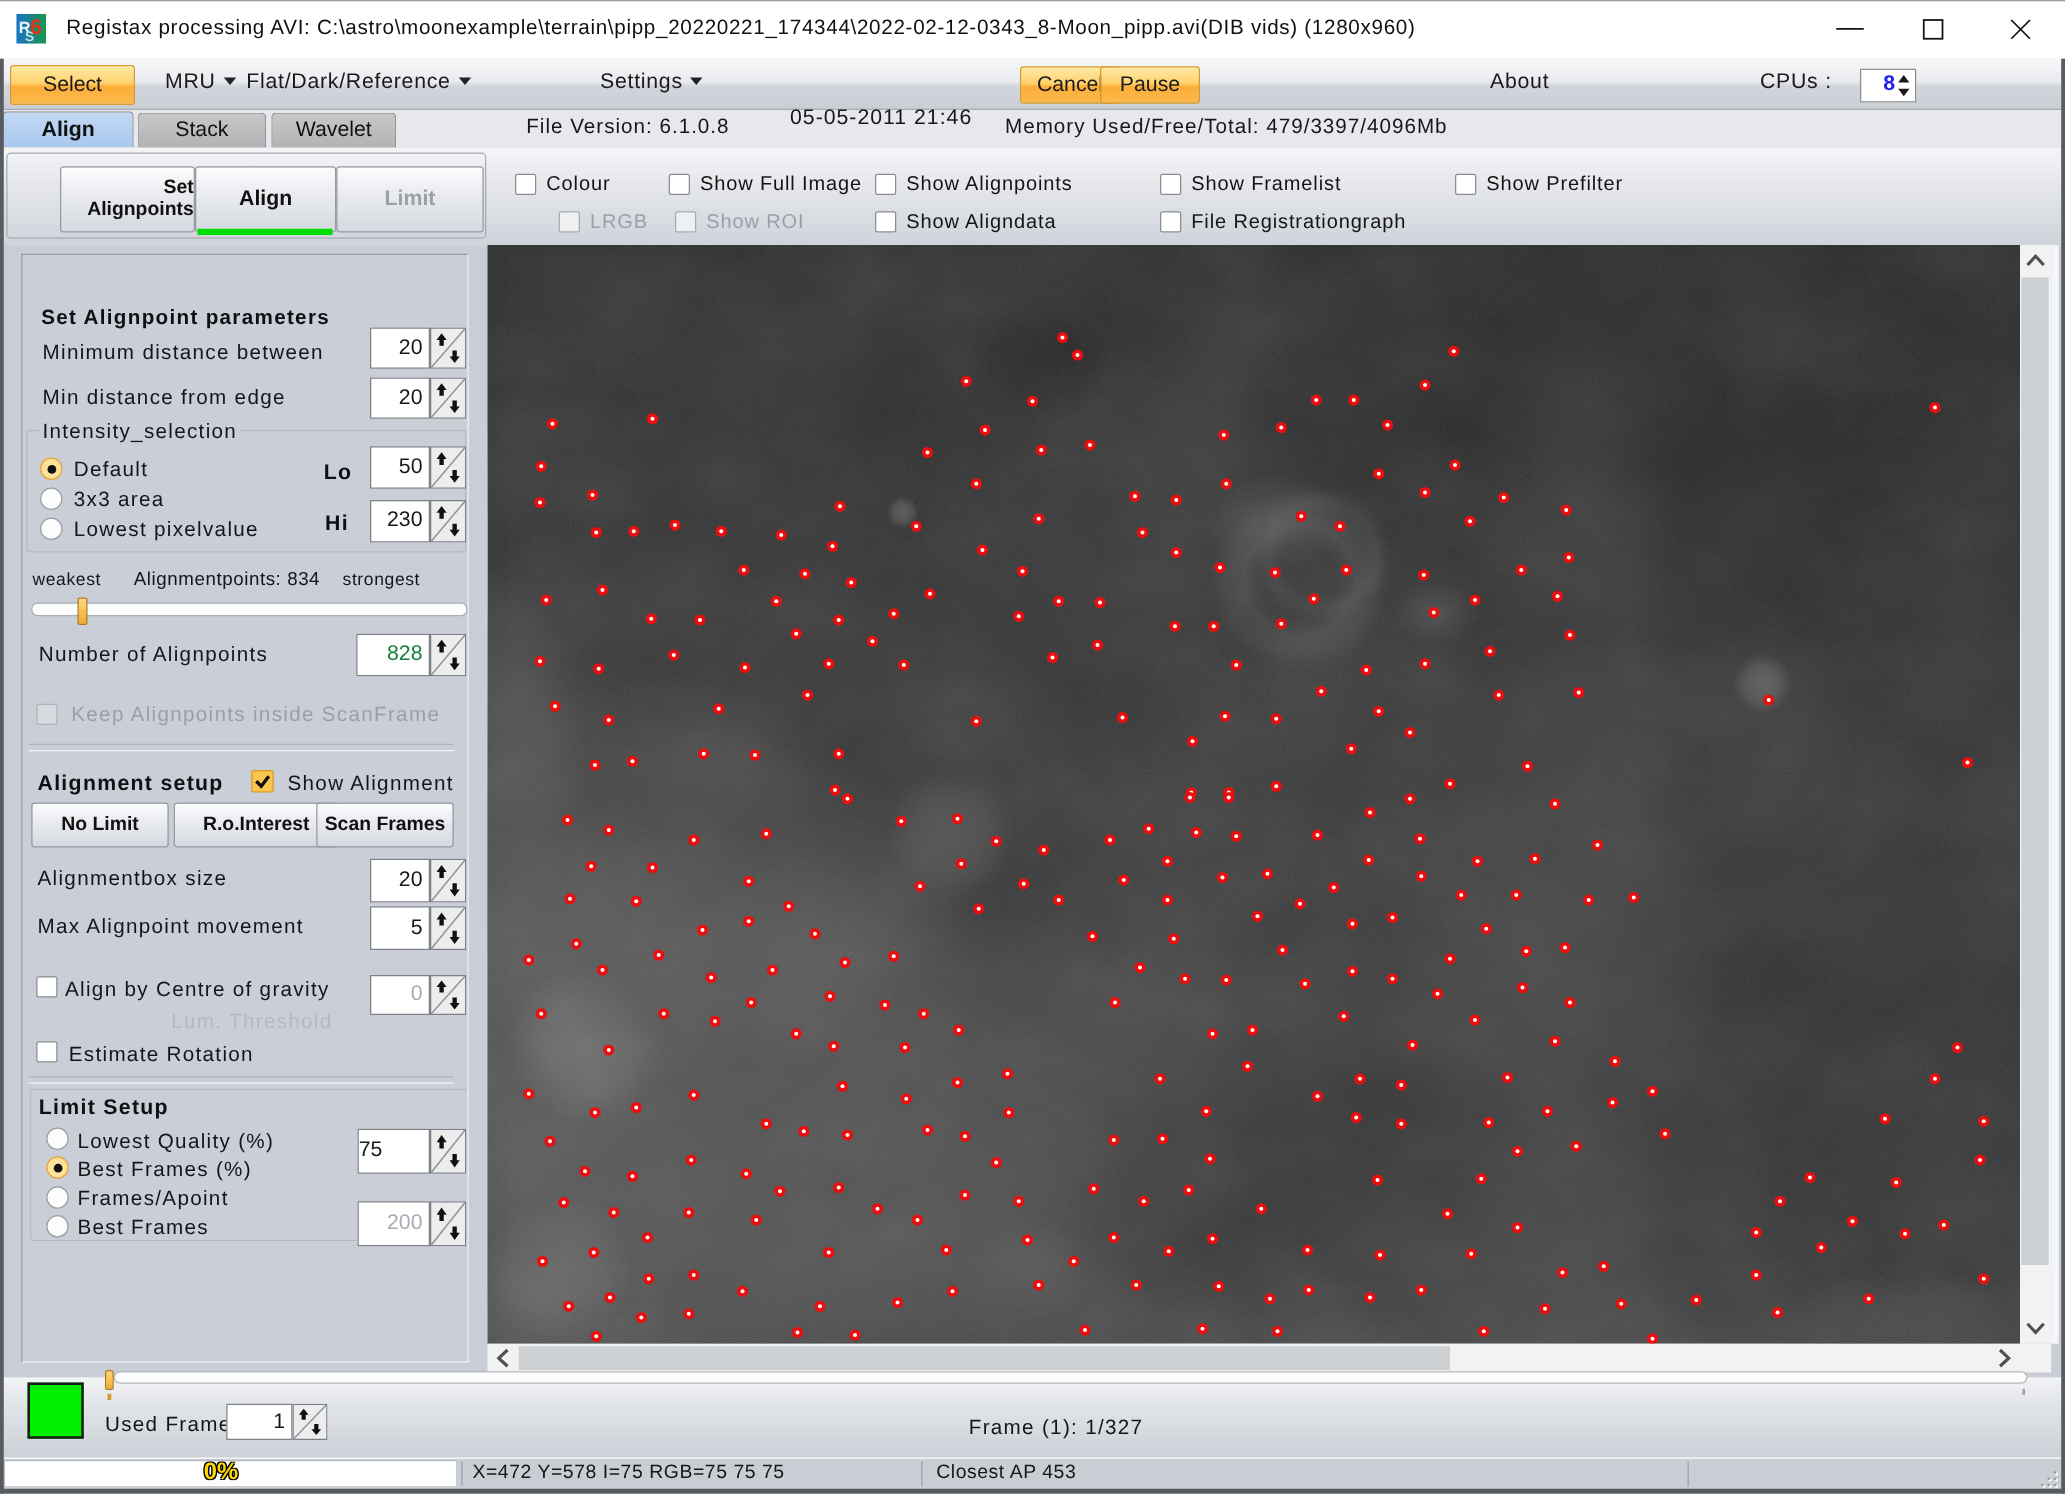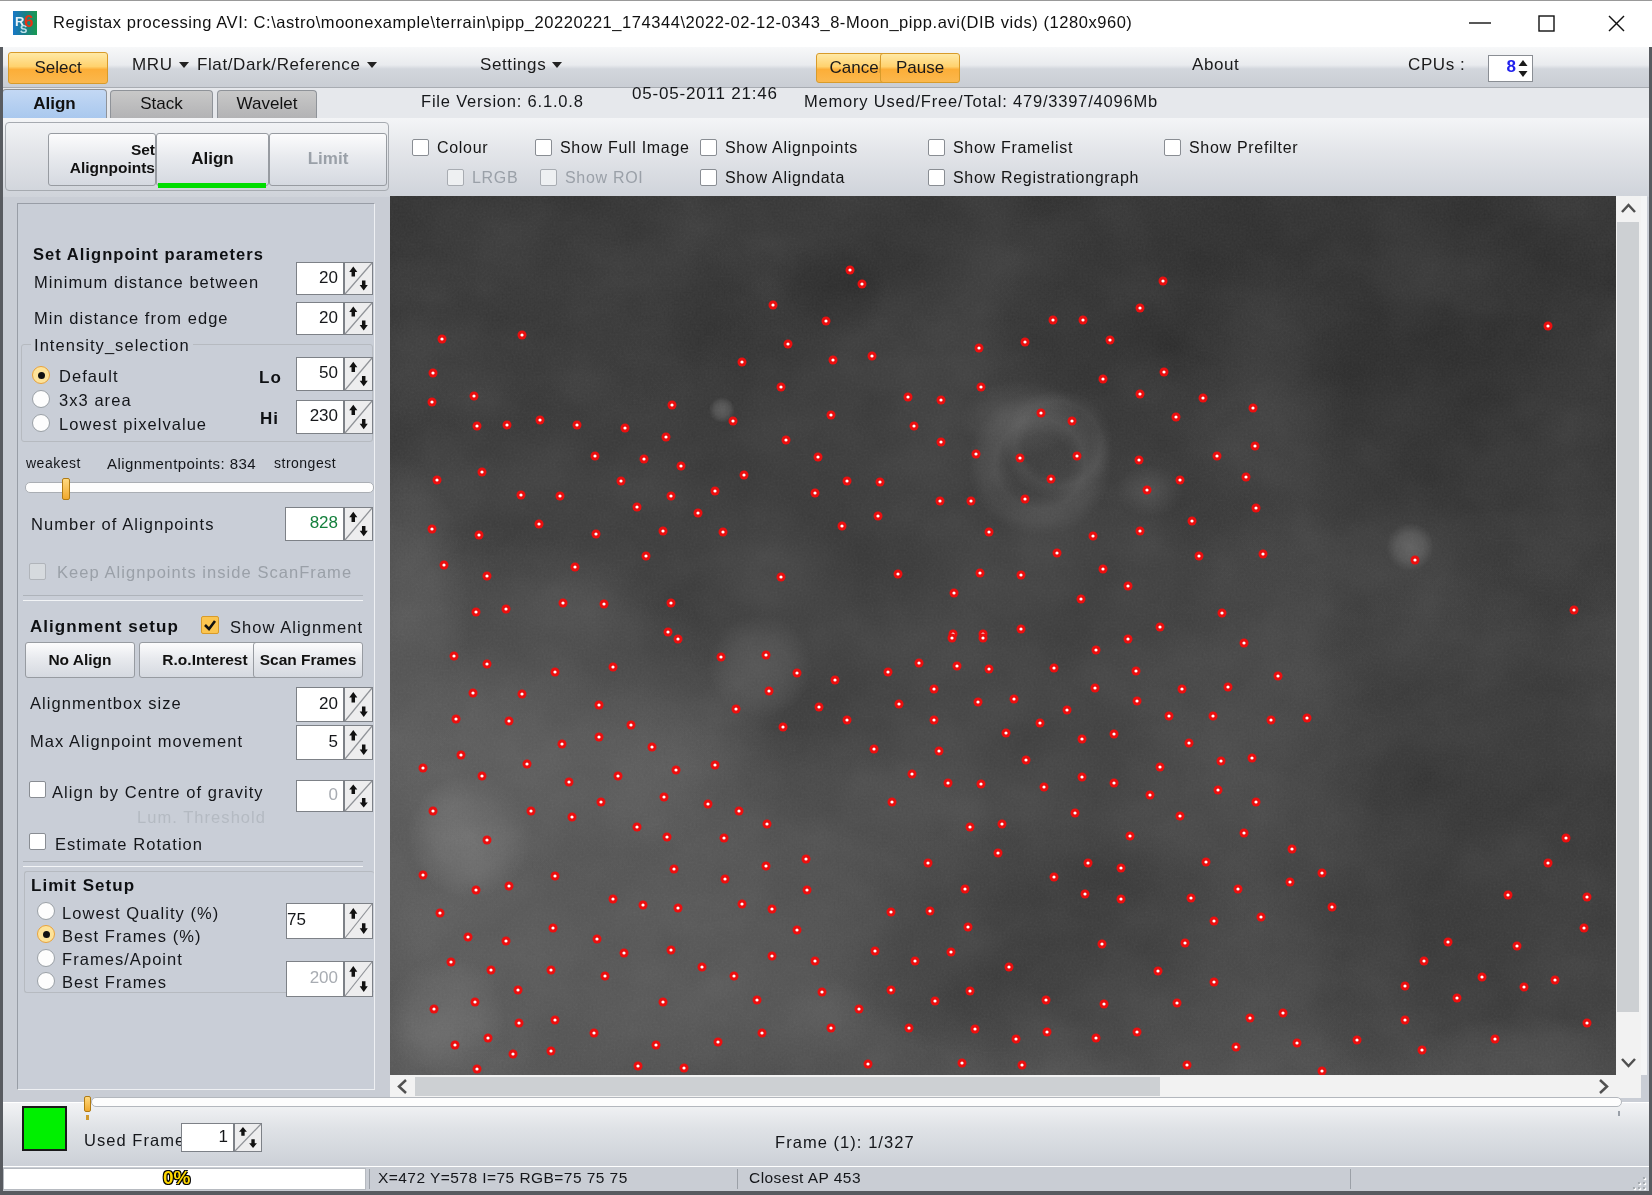--- a/index.html
+++ b/index.html
@@ -113,21 +113,21 @@
 <div class="abs cblbl" style="left:560px;top:139px;">Show Full Image</div>
 <div class="abs cb" style="left:540px;top:169px;background:#eef0f2;border-color:#a8acb2;"></div>
 <div class="abs cblbl dis" style="left:565px;top:169px;">Show ROI</div>
 <div class="abs cb" style="left:700px;top:139px;"></div>
 <div class="abs cblbl" style="left:725px;top:139px;">Show Alignpoints</div>
 <div class="abs cb" style="left:700px;top:169px;"></div>
 <div class="abs cblbl" style="left:725px;top:169px;">Show Aligndata</div>
 <div class="abs cb" style="left:928px;top:139px;"></div>
 <div class="abs cblbl" style="left:953px;top:139px;">Show Framelist</div>
 <div class="abs cb" style="left:928px;top:169px;"></div>
-<div class="abs cblbl" style="left:953px;top:169px;">Show Registrationgraph</div>
+<div class="abs cblbl" style="left:953px;top:169px;">File Registrationgraph</div>
 <div class="abs cb" style="left:1164px;top:139px;"></div>
 <div class="abs cblbl" style="left:1189px;top:139px;">Show Prefilter</div>
 
 <div class="abs" id="panel"></div>
 <div class="abs pbold" style="left:33px;top:245px;">Set Alignpoint parameters</div>
 <div class="abs plbl" style="left:34px;top:273px;">Minimum distance between</div>
 <div class="abs plbl" style="left:34px;top:309px;">Min distance from edge</div>
 
 <div class="abs" style="left:21px;top:344px;width:352px;height:98px;border:1px solid #b6bac0;border-radius:3px;box-sizing:border-box;"></div>
 <div class="abs plbl" style="left:31px;top:336px;background:#c9ced7;padding:0 3px;">Intensity_selection</div>
@@ -149,21 +149,21 @@
 <div class="abs plbl" style="left:31px;top:515px;">Number of Alignpoints</div>
 <div class="abs cb dis" style="left:29px;top:563px;background:#d6dade;border-color:#b0b4ba;"></div>
 <div class="abs plbl dis" style="left:57px;top:563px;">Keep Alignpoints inside ScanFrame</div>
 <div class="abs groove" style="left:23px;top:595px;width:340px;"></div>
 <div class="abs pbold" style="left:30px;top:617px;font-size:17px;">Alignment setup</div>
 <div class="abs" style="left:201px;top:616px;width:18px;height:18px;background:#fbc550;border:1px solid #d89b2a;border-radius:2px;box-sizing:border-box;"></div>
 <svg class="abs" style="left:202px;top:617px" width="16" height="16">
     <path d="M3 8 L7 12 L13 4" stroke="#111" stroke-width="2.6" fill="none"></path>
   </svg>
 <div class="abs plbl" style="left:230px;top:618px;">Show Alignment</div>
-<div class="abs tbtn" style="left:25px;top:642px;width:110px;height:36px;font-size:15.5px;font-weight:bold;line-height:34px;">No Align</div>
+<div class="abs tbtn" style="left:25px;top:642px;width:110px;height:36px;font-size:15.5px;font-weight:bold;line-height:34px;">No Limit</div>
 <div class="abs tbtn" style="left:139px;top:642px;width:132px;height:36px;font-size:15.5px;font-weight:bold;line-height:34px;">R.o.Interest</div>
 <div class="abs tbtn" style="left:253px;top:642px;width:110px;height:36px;font-size:15.5px;font-weight:bold;line-height:34px;">Scan Frames</div>
 <div class="abs plbl" style="left:30px;top:694px;">Alignmentbox size</div>
 <div class="abs plbl" style="left:30px;top:732px;">Max Alignpoint movement</div>
 <div class="abs cb" style="left:29px;top:781px;"></div>
 <div class="abs plbl" style="left:52px;top:783px;">Align by Centre of gravity</div>
 <div class="abs plbl" style="left:137px;top:808px;color:#b4bac2;">Lum. Threshold</div>
 <div class="abs cb" style="left:29px;top:833px;"></div>
 <div class="abs plbl" style="left:55px;top:835px;">Estimate Rotation</div>
 <div class="abs groove" style="left:23px;top:861px;width:340px;"></div>

